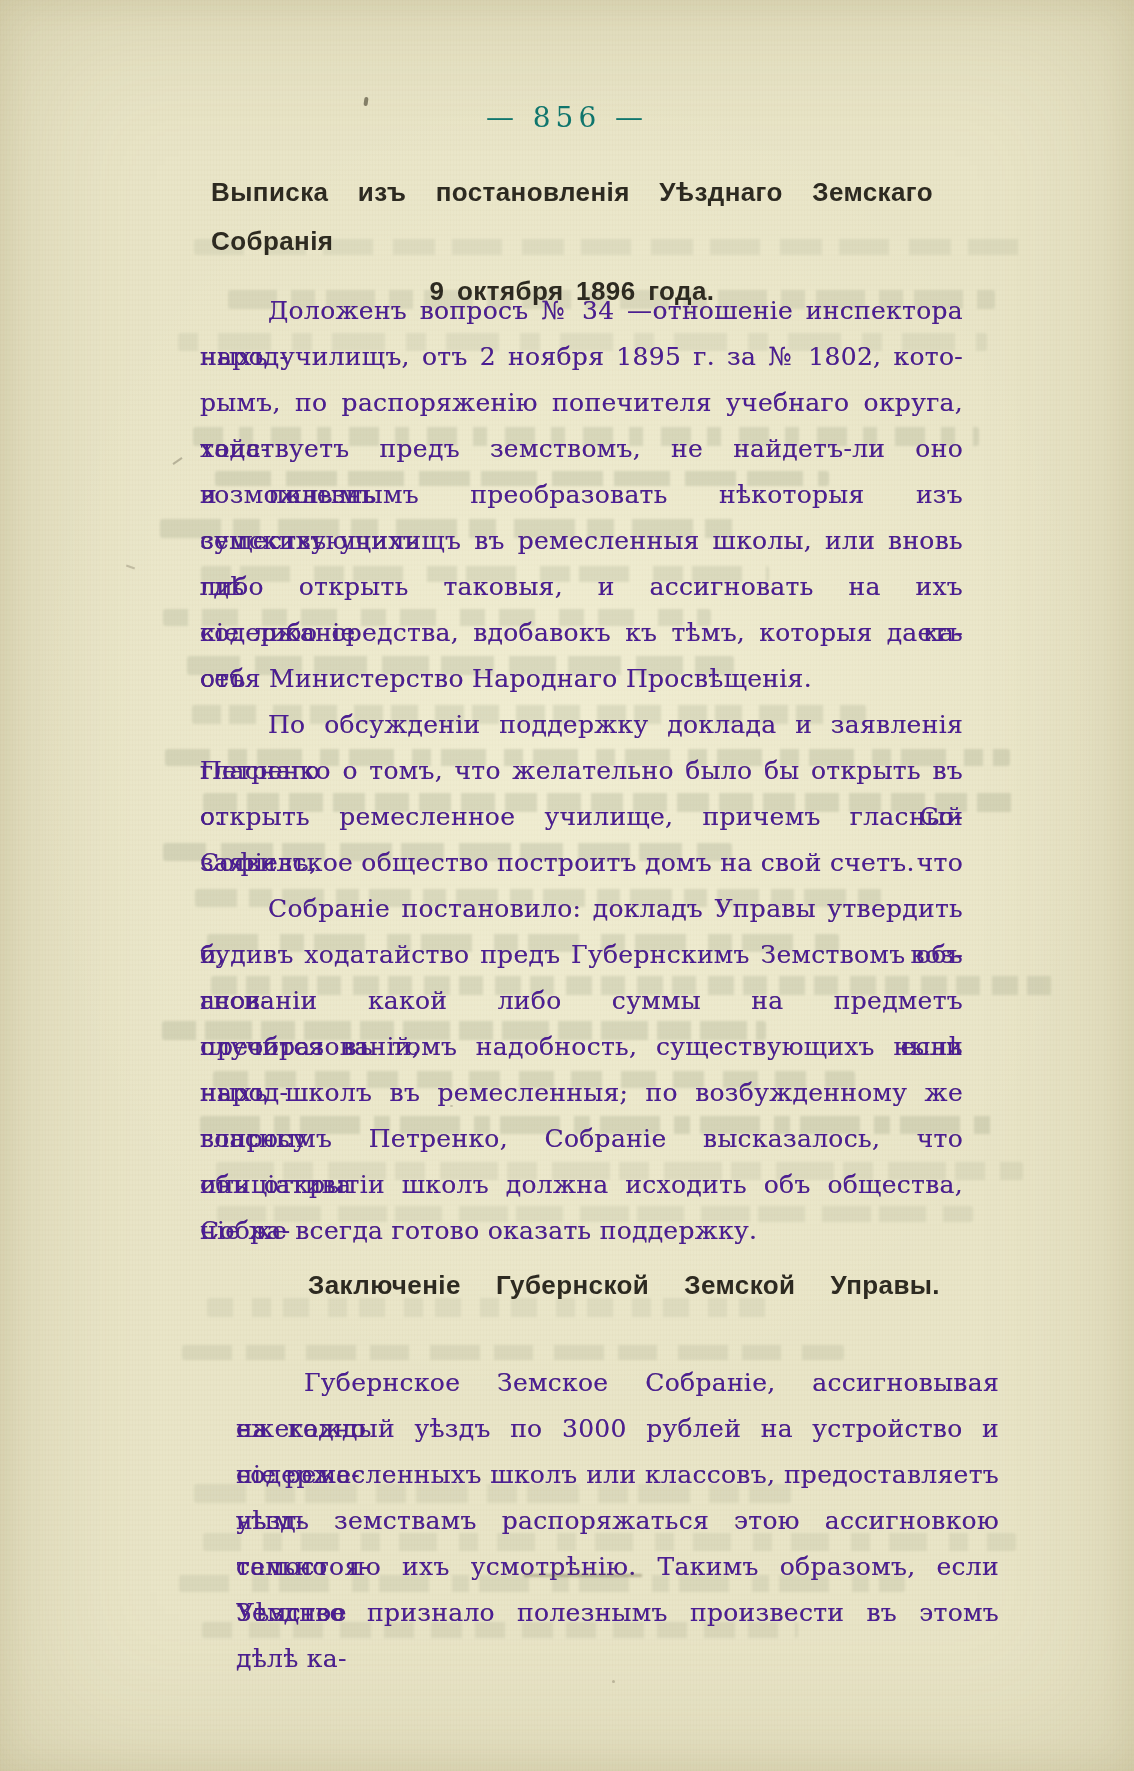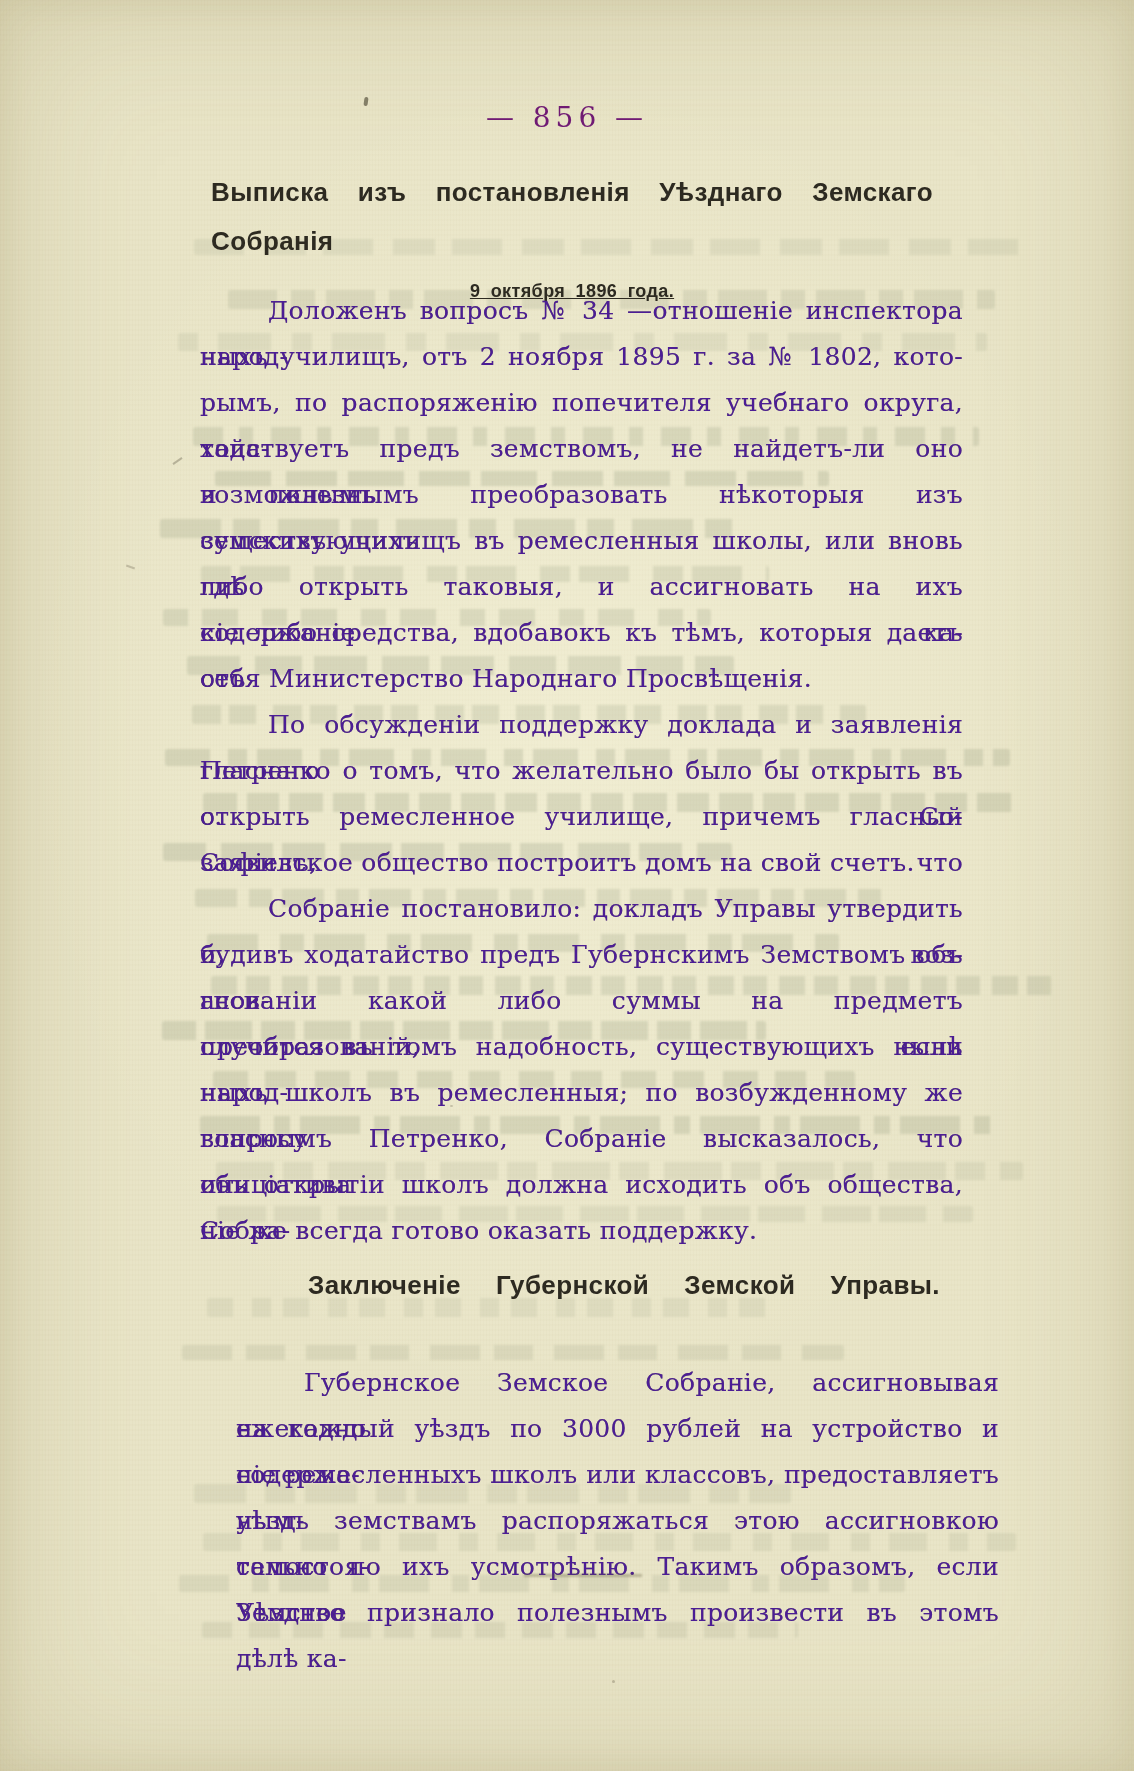--- a/index.html
+++ b/index.html
@@ -27,36 +27,36 @@
   }
   .bleed-layer{position:absolute;inset:0;z-index:1;pointer-events:none;}
   .bleed-row{position:absolute;border-radius:3px;filter:blur(1.1px);}
 
   .page-number{
     position:absolute;z-index:2;
     top:98px;left:0;right:0;
     text-align:center;
     font-size:28px;line-height:40px;
     letter-spacing:5px;
-    color:#701a75;
+    color:#0f766e;
   }
   .heading1{
     position:absolute;z-index:2;
     top:168px;left:211px;width:722px;
     font-family:"Liberation Sans", sans-serif;
     font-weight:700;color:#2d2a21;
     letter-spacing:0.4px;
   }
   .heading1 .h-line1{
     display:block;font-size:26px;line-height:49px;
     text-align:justify;text-align-last:justify;
   }
   .heading1 .h-line2{
-    display:block;font-size:18px;line-height:50px;
-    text-align:center;word-spacing:5px;text-decoration:underline;
+    display:block;font-size:26px;line-height:50px;
+    text-align:center;word-spacing:5px;
   }
   .body-block{
     position:absolute;z-index:2;
     left:200px;width:763px;
     color:#4c1d95;
   }
   #resolution-body{top:288px;}
   #conclusion-body{top:1360px;margin-left:36px;}
   .line{
     font-size:25px;line-height:46px;height:46px;

